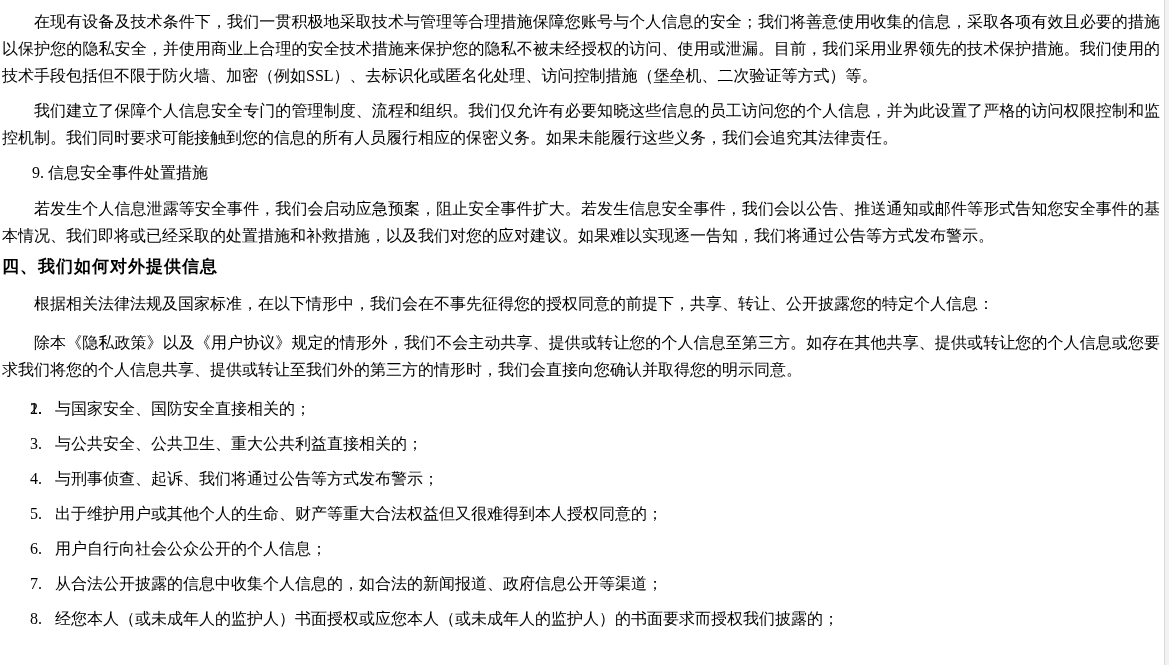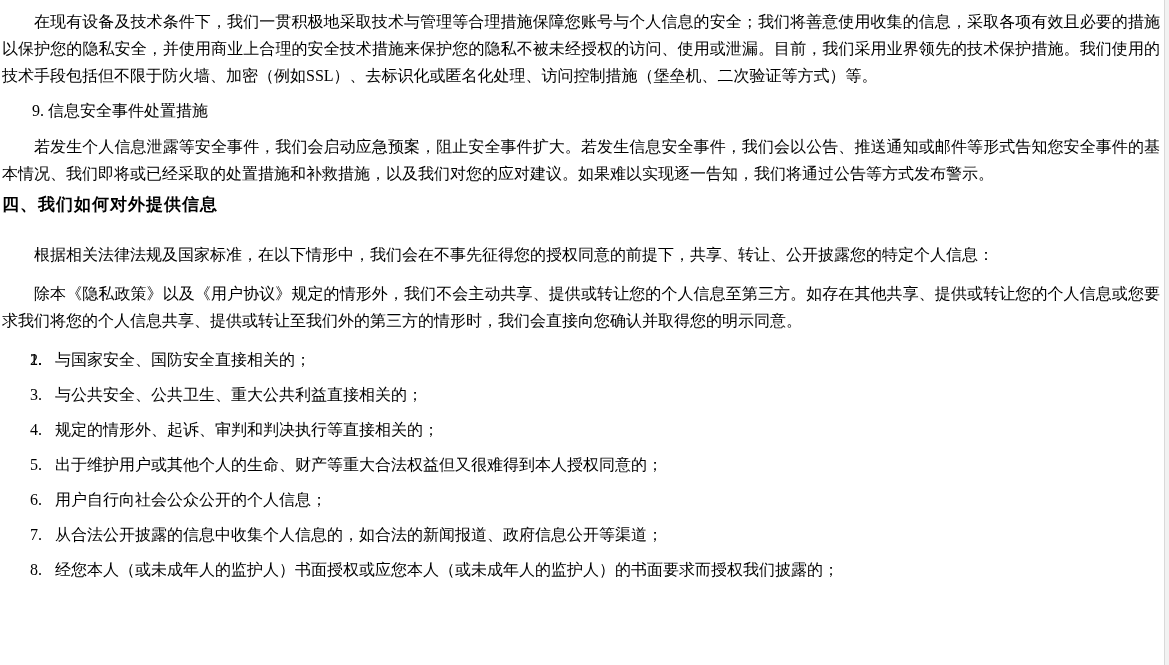--- a/index.html
+++ b/index.html
@@ -43,21 +43,21 @@
   p.para.tight { margin-bottom: 6px; margin-top: 9px; }
   p.para.loose { margin-bottom: 12px; }
   .subheading {
     margin: 0 0 9px 30px;
     line-height: 27px;
   }
   .section-heading {
     font-size: 17px;
     font-weight: bold;
     line-height: 24px;
-    margin: 0 0 24px 0;
+    margin: 0 0 11px 0;
     letter-spacing: 1px;
   }
   .exception-list {
     margin: 0;
     padding: 0;
     list-style: none;
   }
   .list-item {
     position: relative;
     padding-left: 53px;
@@ -73,20 +73,21 @@
   }
 </style>
 </head>
 <body>
 
 <div class="page">
   <div class="doc">
 
     <p class="para">在现有设备及技术条件下，我们一贯积极地采取技术与管理等合理措施保障您账号与个人信息的安全；我们将善意使用收集的信息，采取各项有效且必要的措施以保护您的隐私安全，并使用商业上合理的安全技术措施来保护您的隐私不被未经授权的访问、使用或泄漏。目前，我们采用业界领先的技术保护措施。我们使用的技术手段包括但不限于防火墙、加密（例如SSL）、去标识化或匿名化处理、访问控制措施（堡垒机、二次验证等方式）等。</p>
 
+    <p class="para">我们建立了保障个人信息安全专门的管理制度、流程和组织。我们仅允许有必要知晓这些信息的员工访问您的个人信息，并为此设置了严格的访问权限控制和监控机制。我们同时要求可能接触到您的信息的所有人员履行相应的保密义务。如果未能履行这些义务，我们会追究其法律责任。</p>
 
     <div class="subheading">9. 信息安全事件处置措施</div>
 
     <p class="para tight">若发生个人信息泄露等安全事件，我们会启动应急预案，阻止安全事件扩大。若发生信息安全事件，我们会以公告、推送通知或邮件等形式告知您安全事件的基本情况、我们即将或已经采取的处置措施和补救措施，以及我们对您的应对建议。如果难以实现逐一告知，我们将通过公告等方式发布警示。</p>
 
     <div class="section-heading">四、我们如何对外提供信息</div>
 
     <p class="para loose">根据相关法律法规及国家标准，在以下情形中，我们会在不事先征得您的授权同意的前提下，共享、转让、公开披露您的特定个人信息：</p>
 
     <p class="para loose">除本《隐私政策》以及《用户协议》规定的情形外，我们不会主动共享、提供或转让您的个人信息至第三方。如存在其他共享、提供或转让您的个人信息或您要求我们将您的个人信息共享、提供或转让至我们外的第三方的情形时，我们会直接向您确认并取得您的明示同意。</p>
@@ -98,21 +99,21 @@
       <div class="list-item">
         <span class="num">2.</span>
         <span>与国家安全、国防安全直接相关的；</span>
       </div>
       <div class="list-item">
         <span class="num">3.</span>
         <span>与公共安全、公共卫生、重大公共利益直接相关的；</span>
       </div>
       <div class="list-item">
         <span class="num">4.</span>
-        <span>规定的情形外、起诉、审判和判决执行等直接相关的；</span>
+        <span>与刑事侦查、起诉、我们将通过公告等方式发布警示；</span>
       </div>
       <div class="list-item">
         <span class="num">5.</span>
         <span>出于维护用户或其他个人的生命、财产等重大合法权益但又很难得到本人授权同意的；</span>
       </div>
       <div class="list-item">
         <span class="num">6.</span>
         <span>用户自行向社会公众公开的个人信息；</span>
       </div>
       <div class="list-item">

